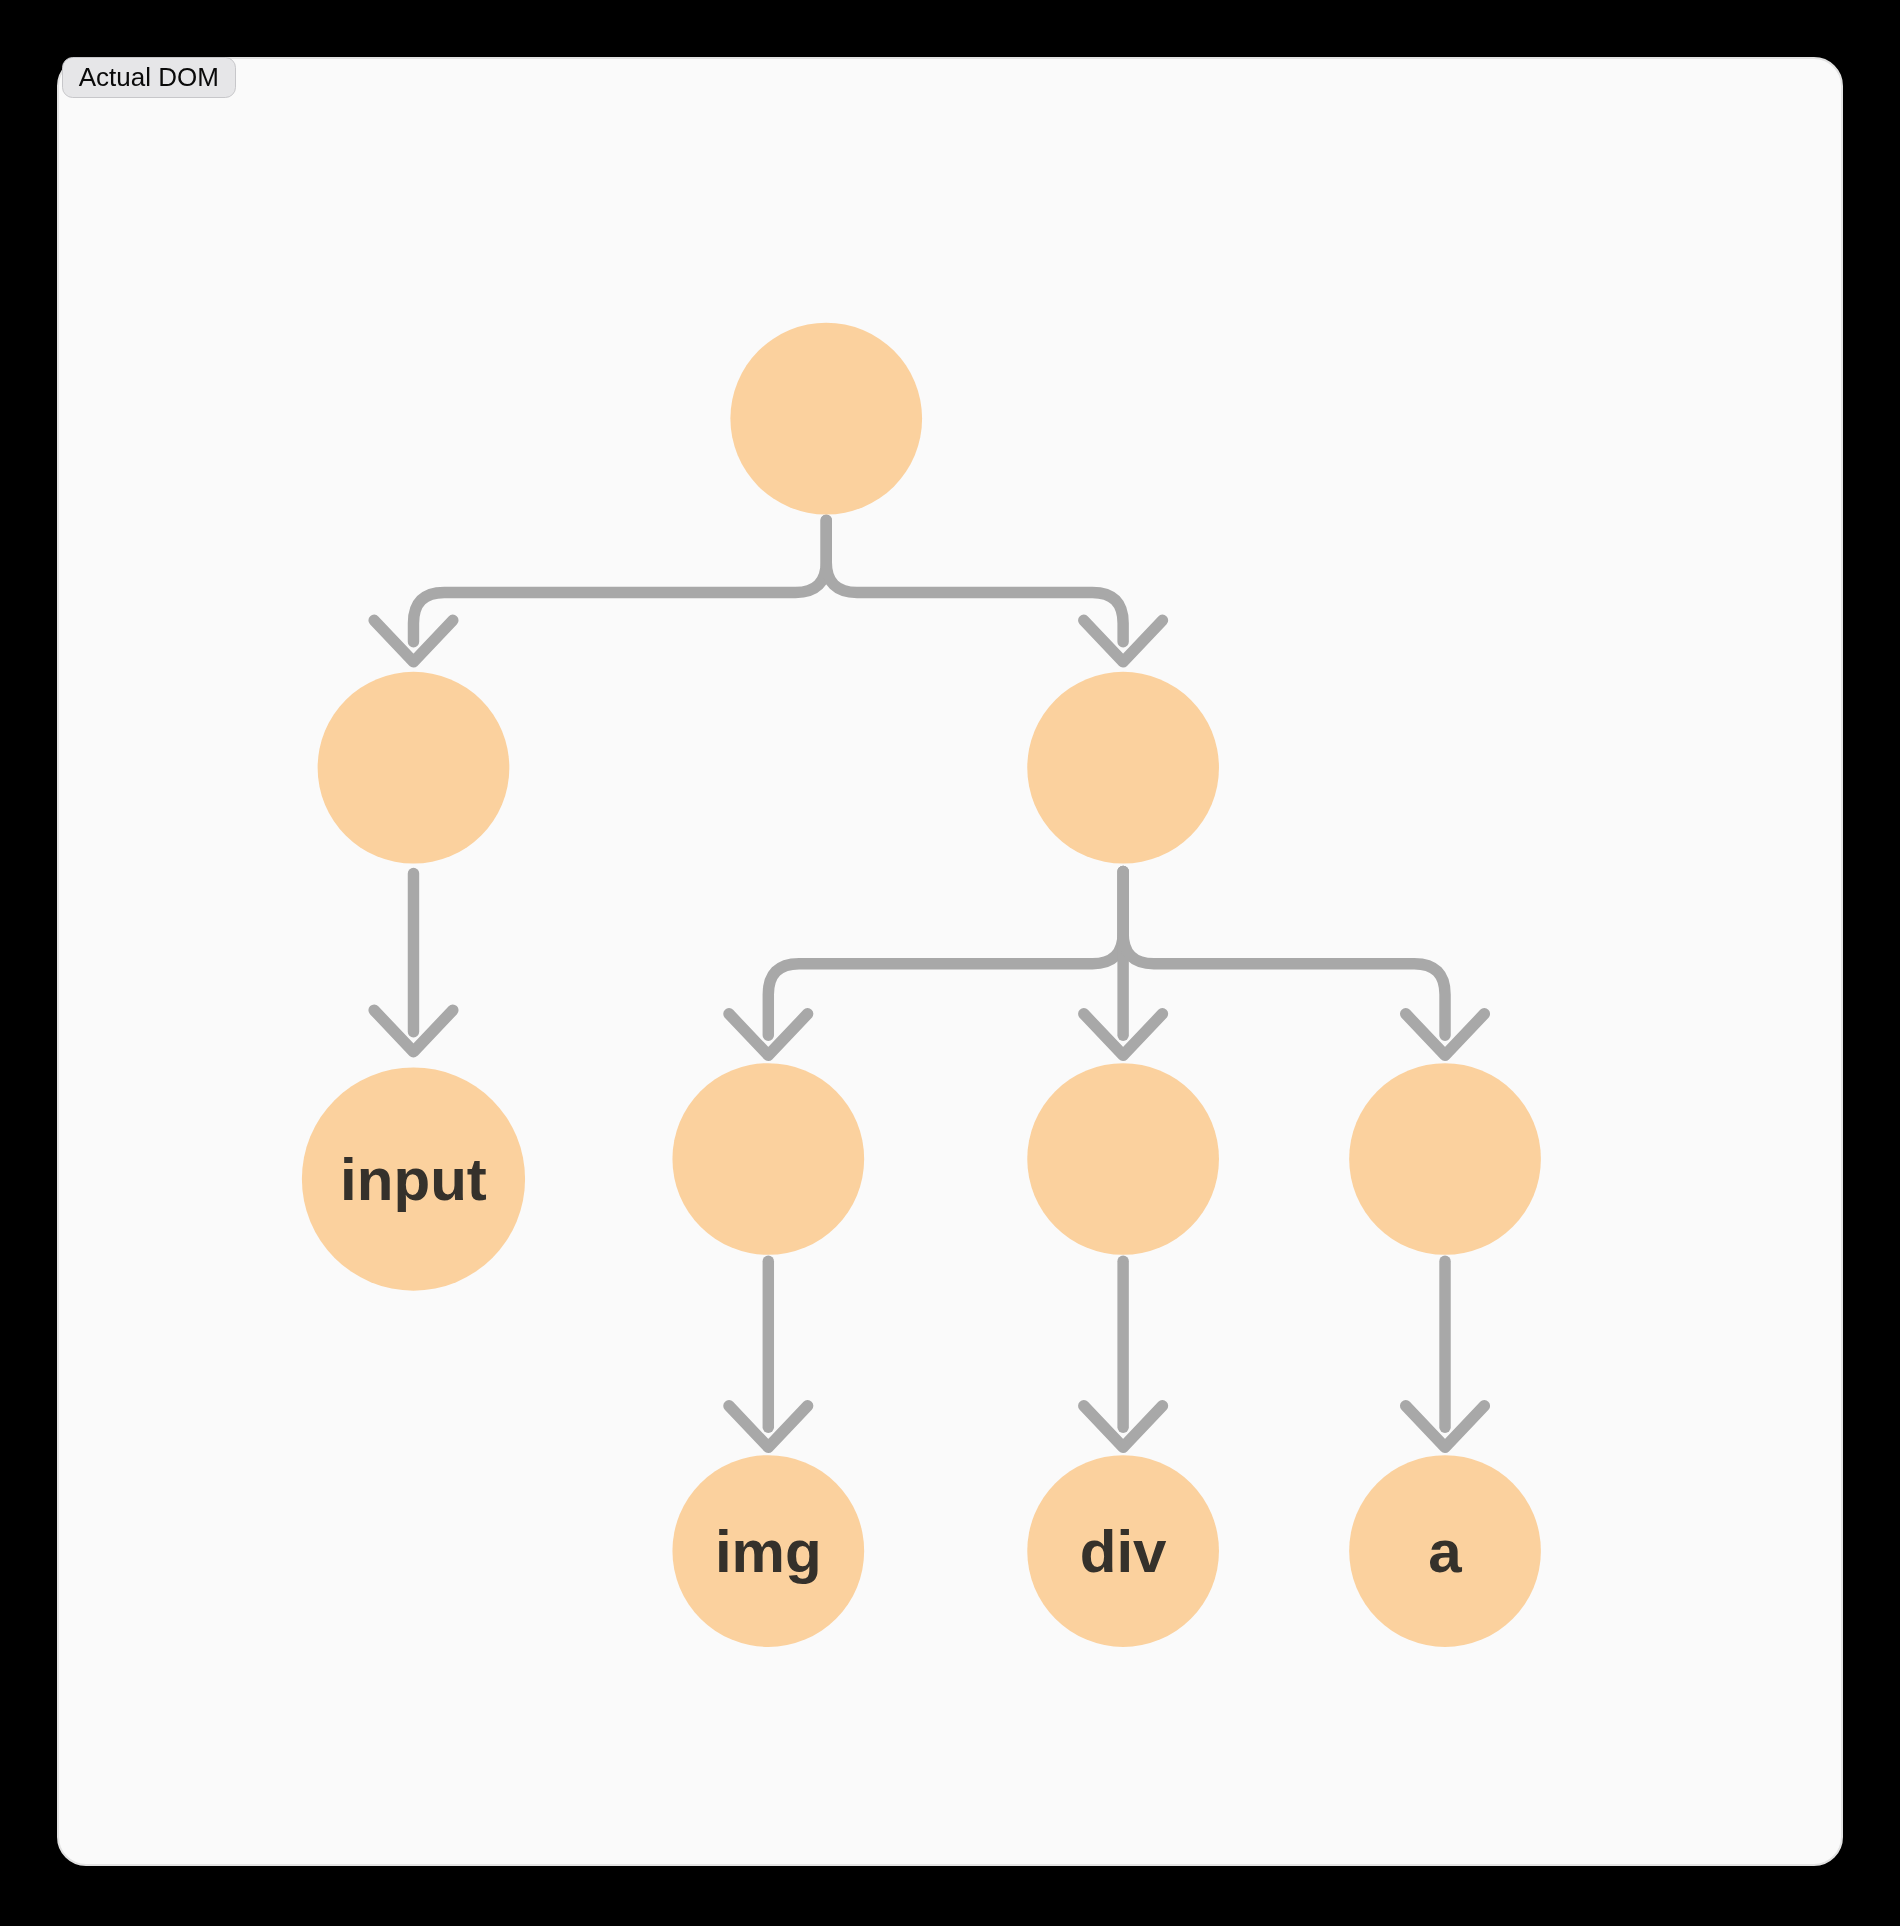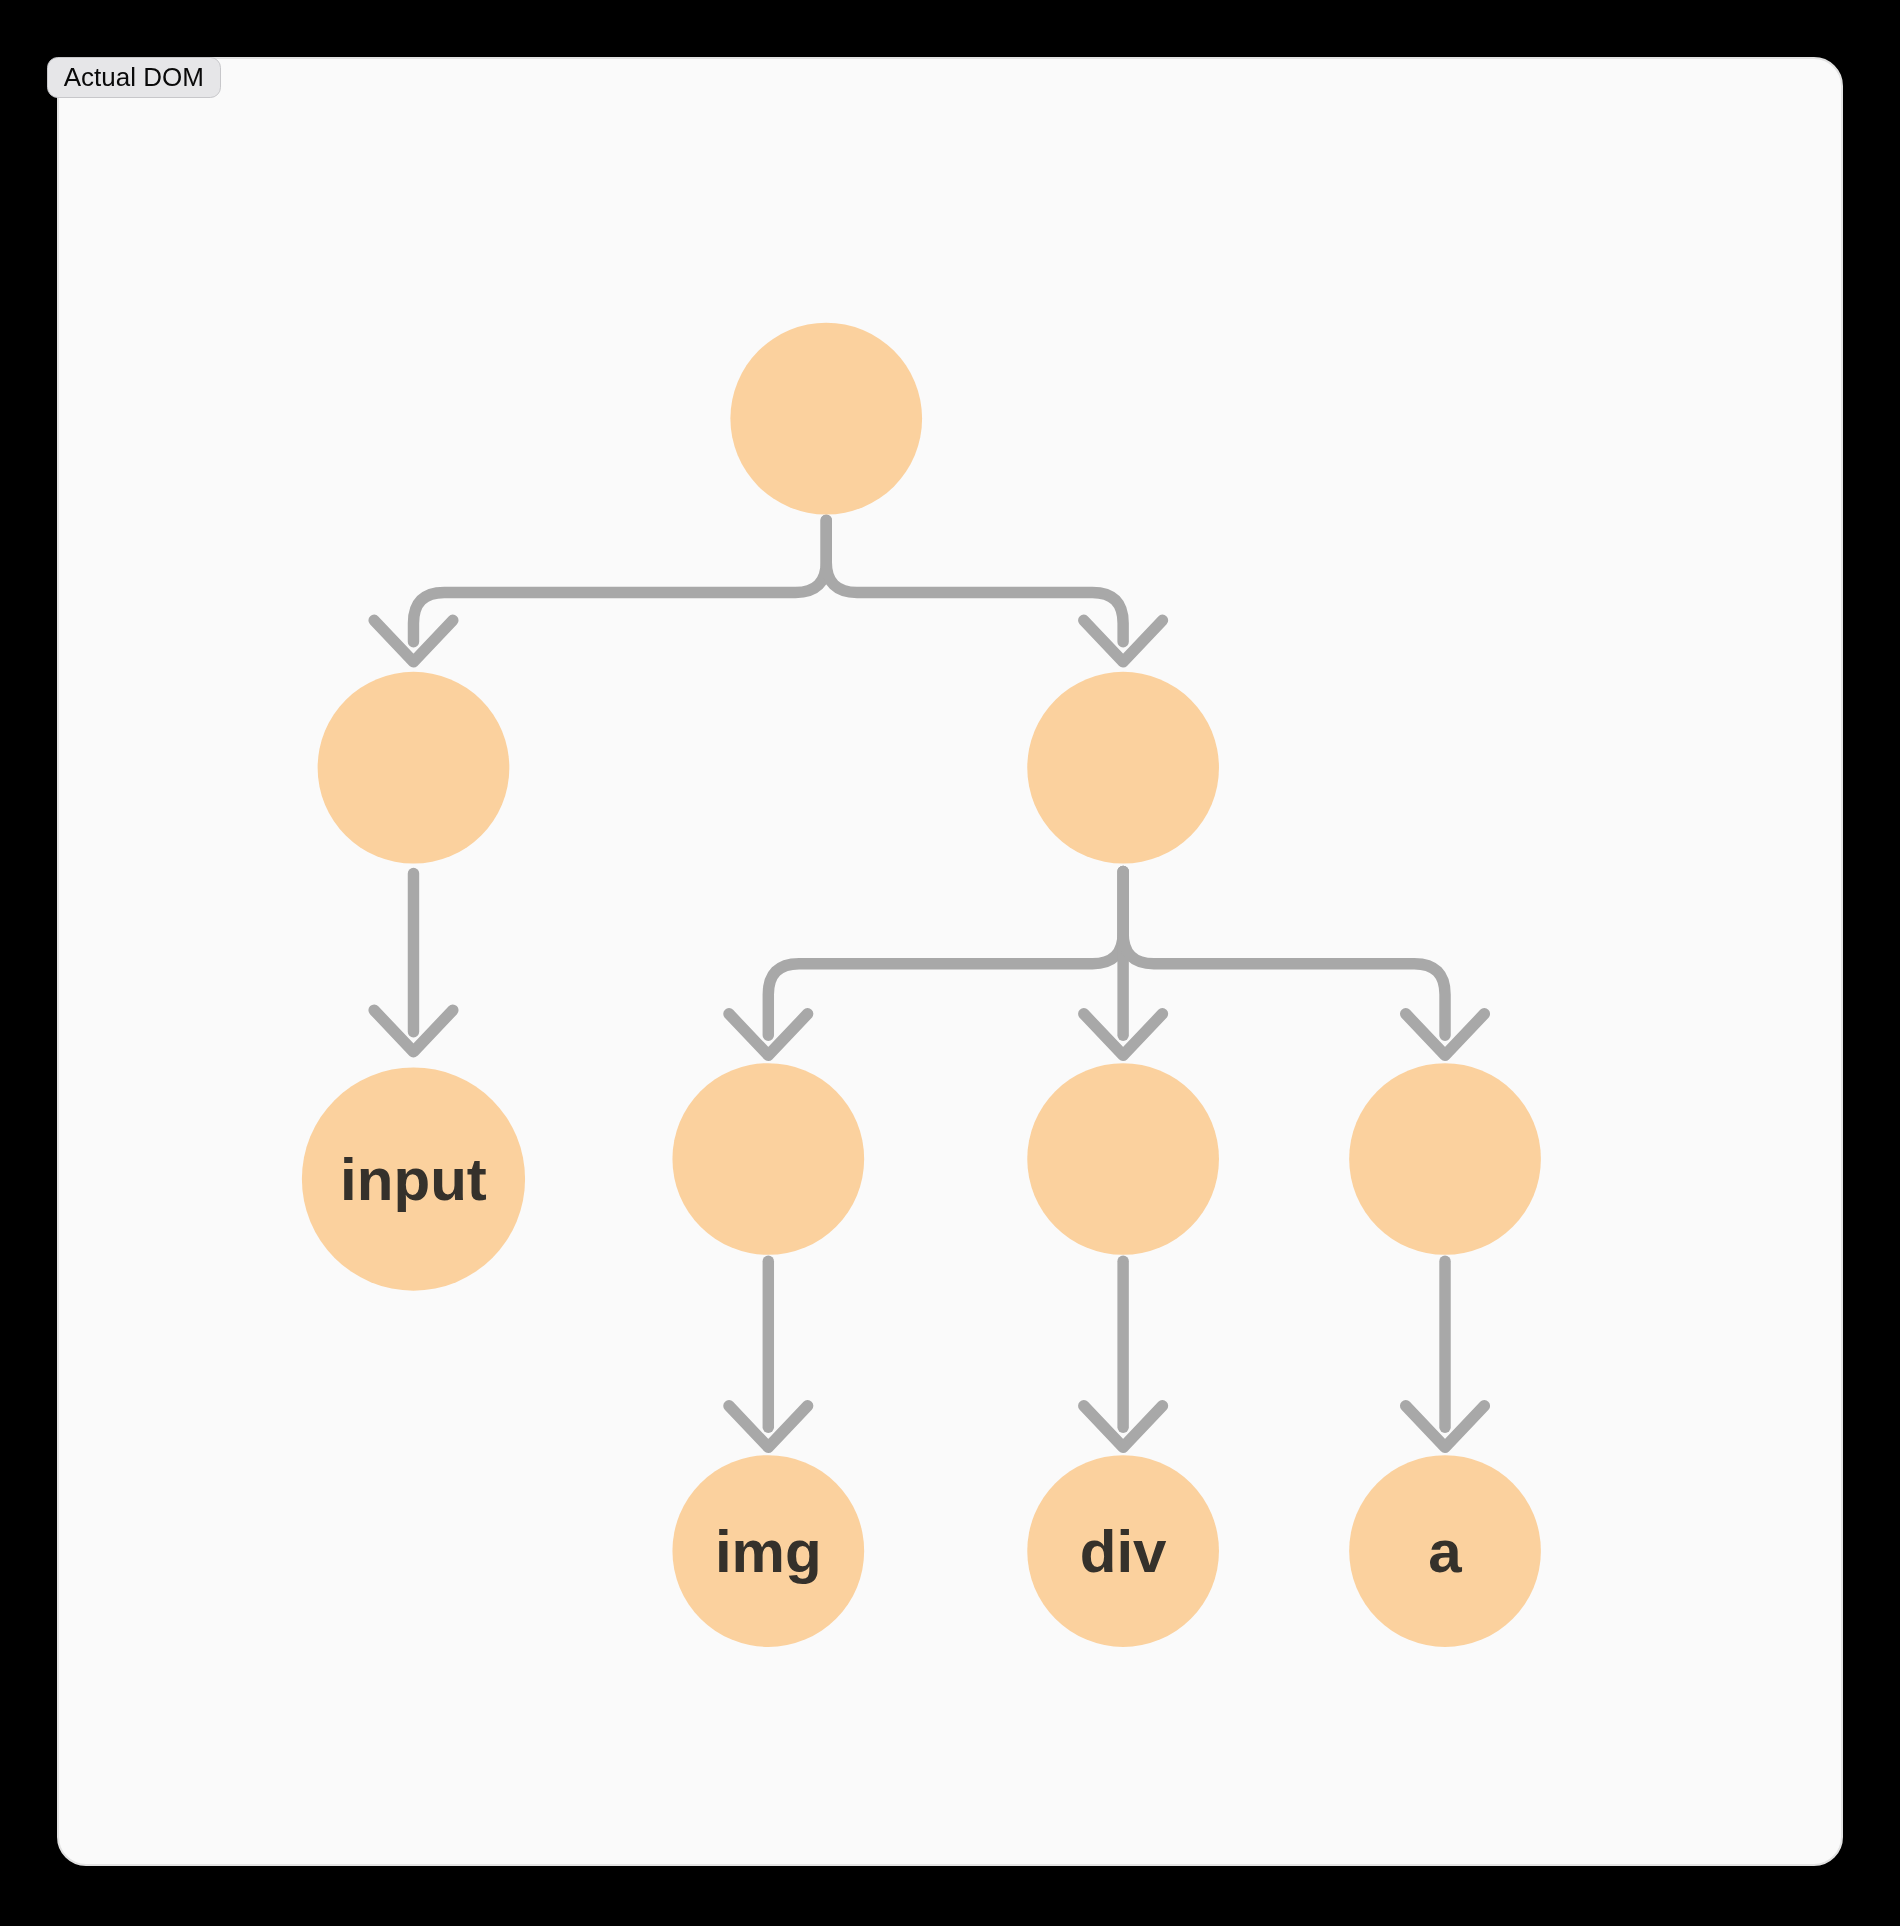--- a/index.html
+++ b/index.html
@@ -27,21 +27,21 @@
     position: absolute;
     left: 57px; top: 57px;
     width: 1786px; height: 1809px;
     box-sizing: border-box;
     background: var(--panel-bg);
     border: 2.1px solid var(--panel-border);
     border-radius: 29px;
   }
   .badge {
     position: absolute;
-    left: 47px; top: 57px;
+    left: 62px; top: 57px;
     height: 41px;
     box-sizing: border-box;
     padding: 0 15.7px;
     background: var(--badge-bg);
     border: 1.4px solid var(--badge-border);
     border-radius: 10.7px;
     font-size: 26px;
     line-height: 38px;
     color: var(--badge-text);
     white-space: nowrap;

